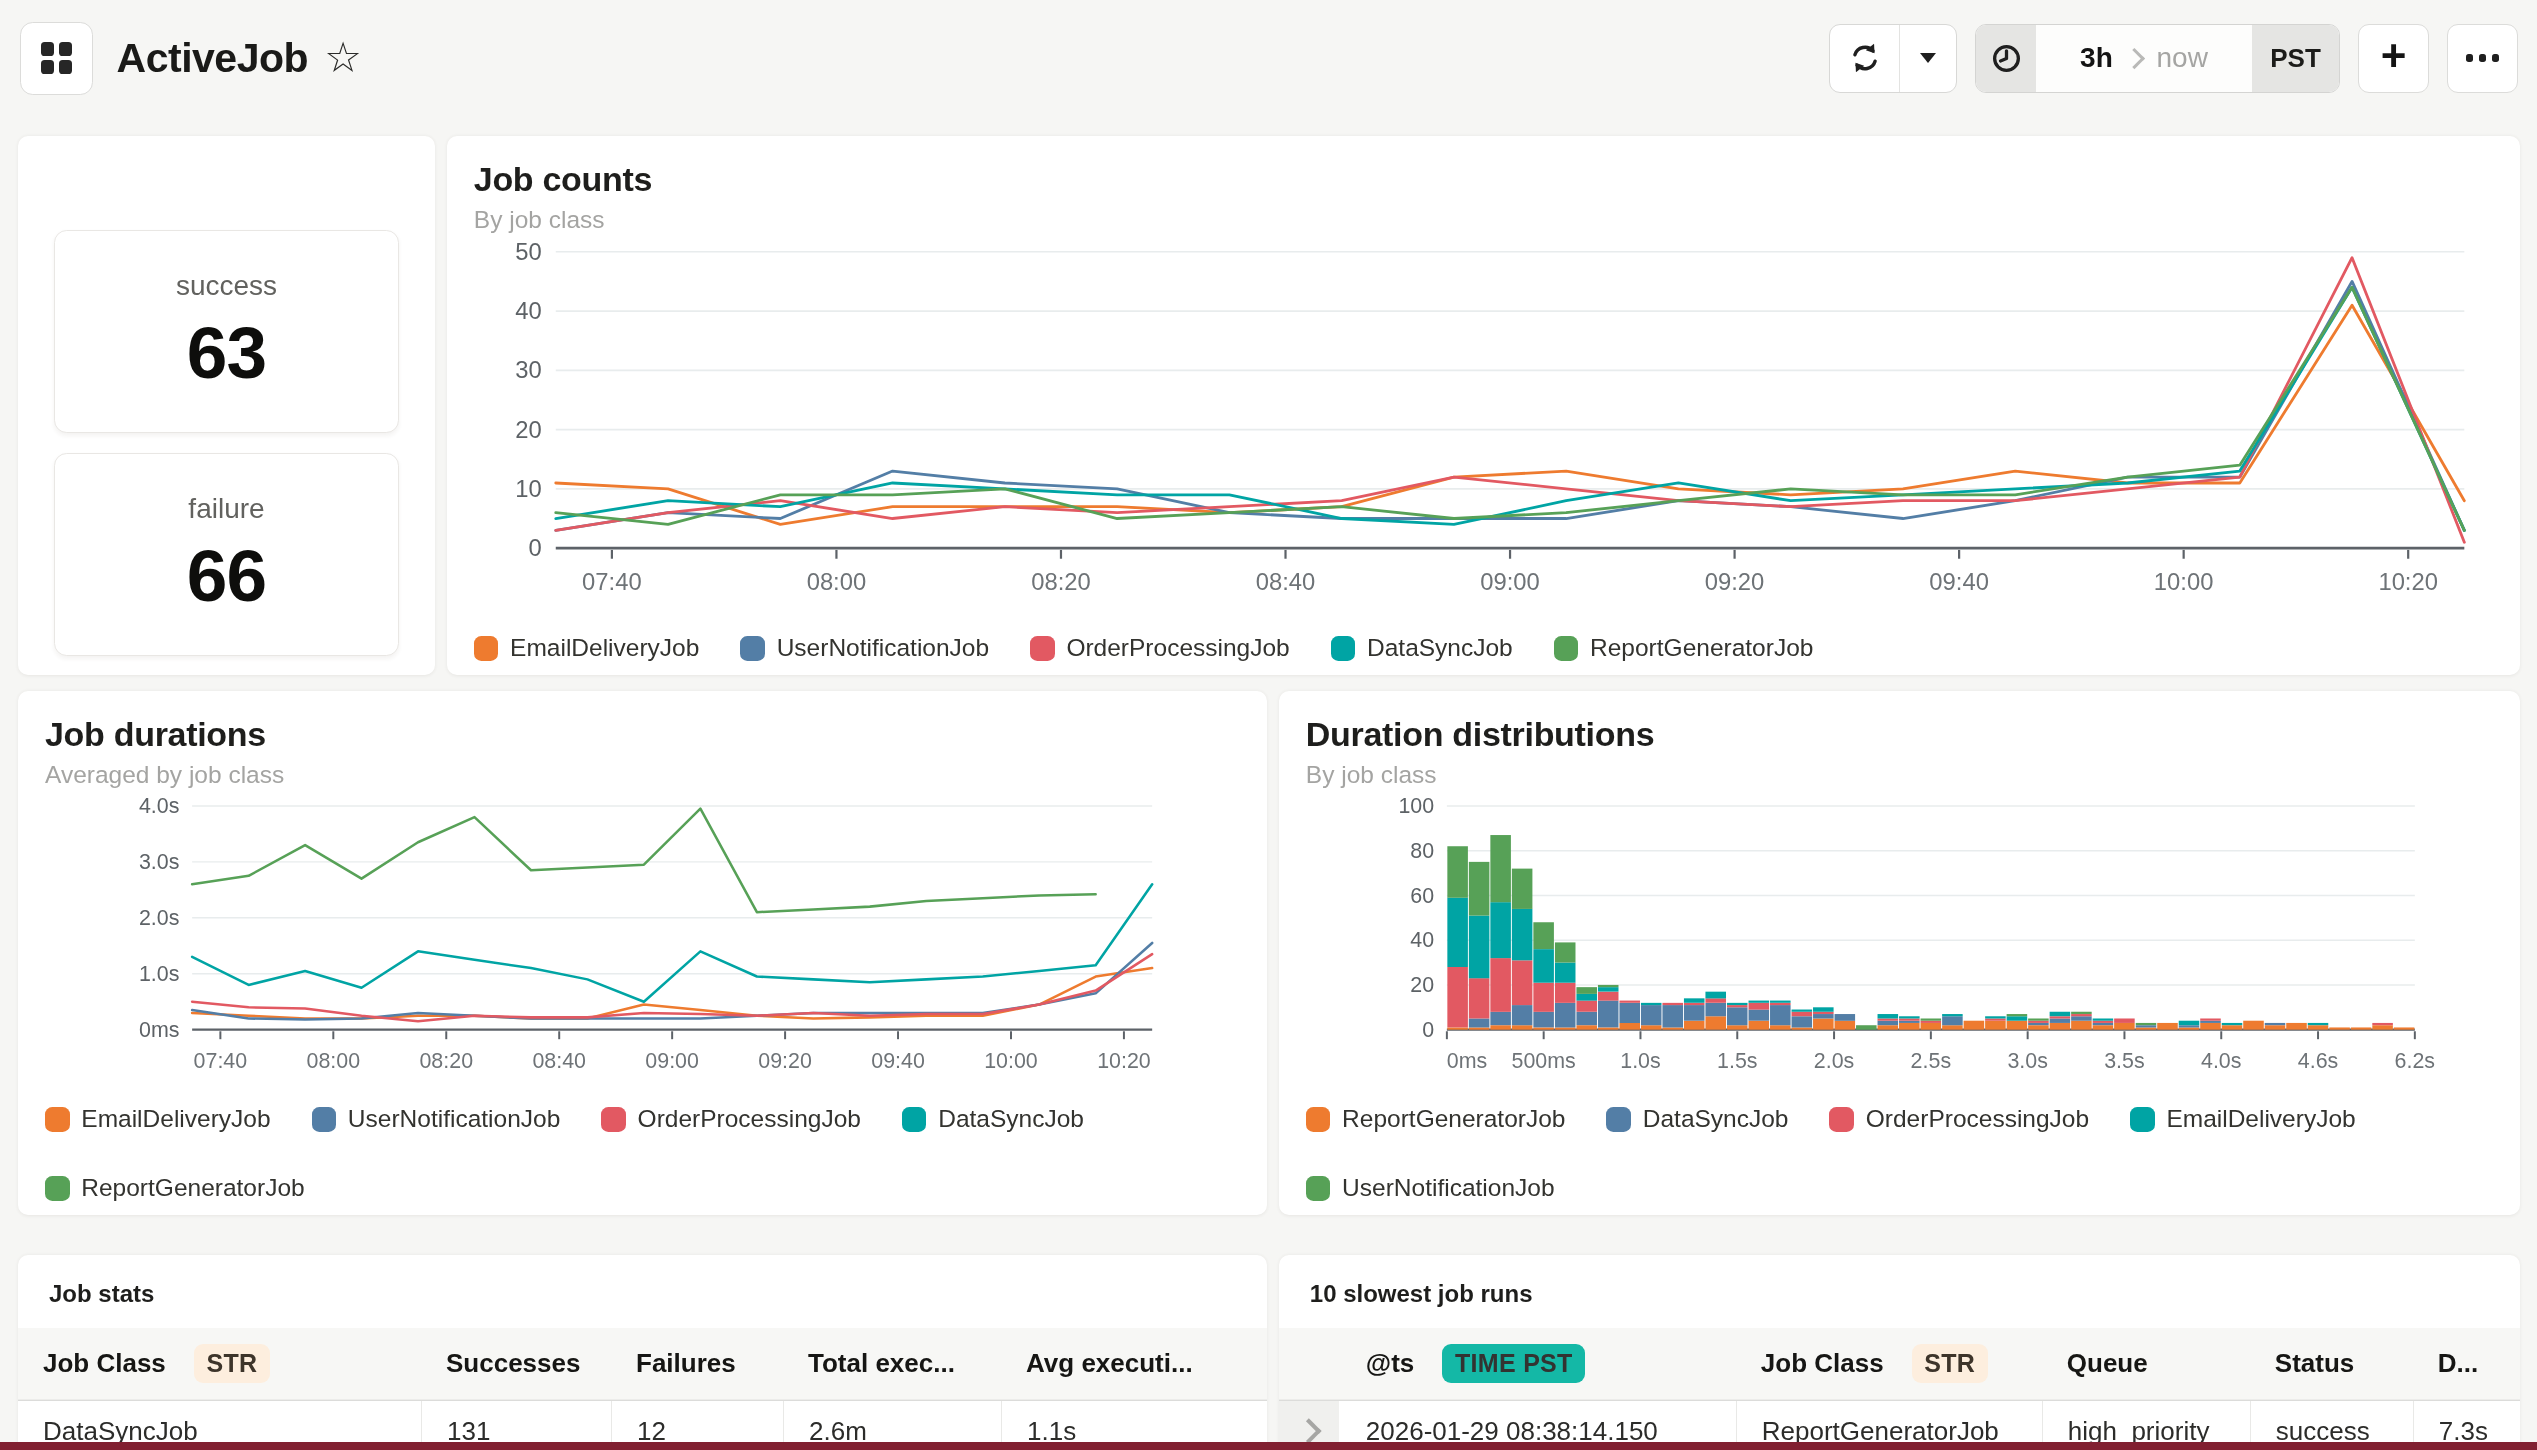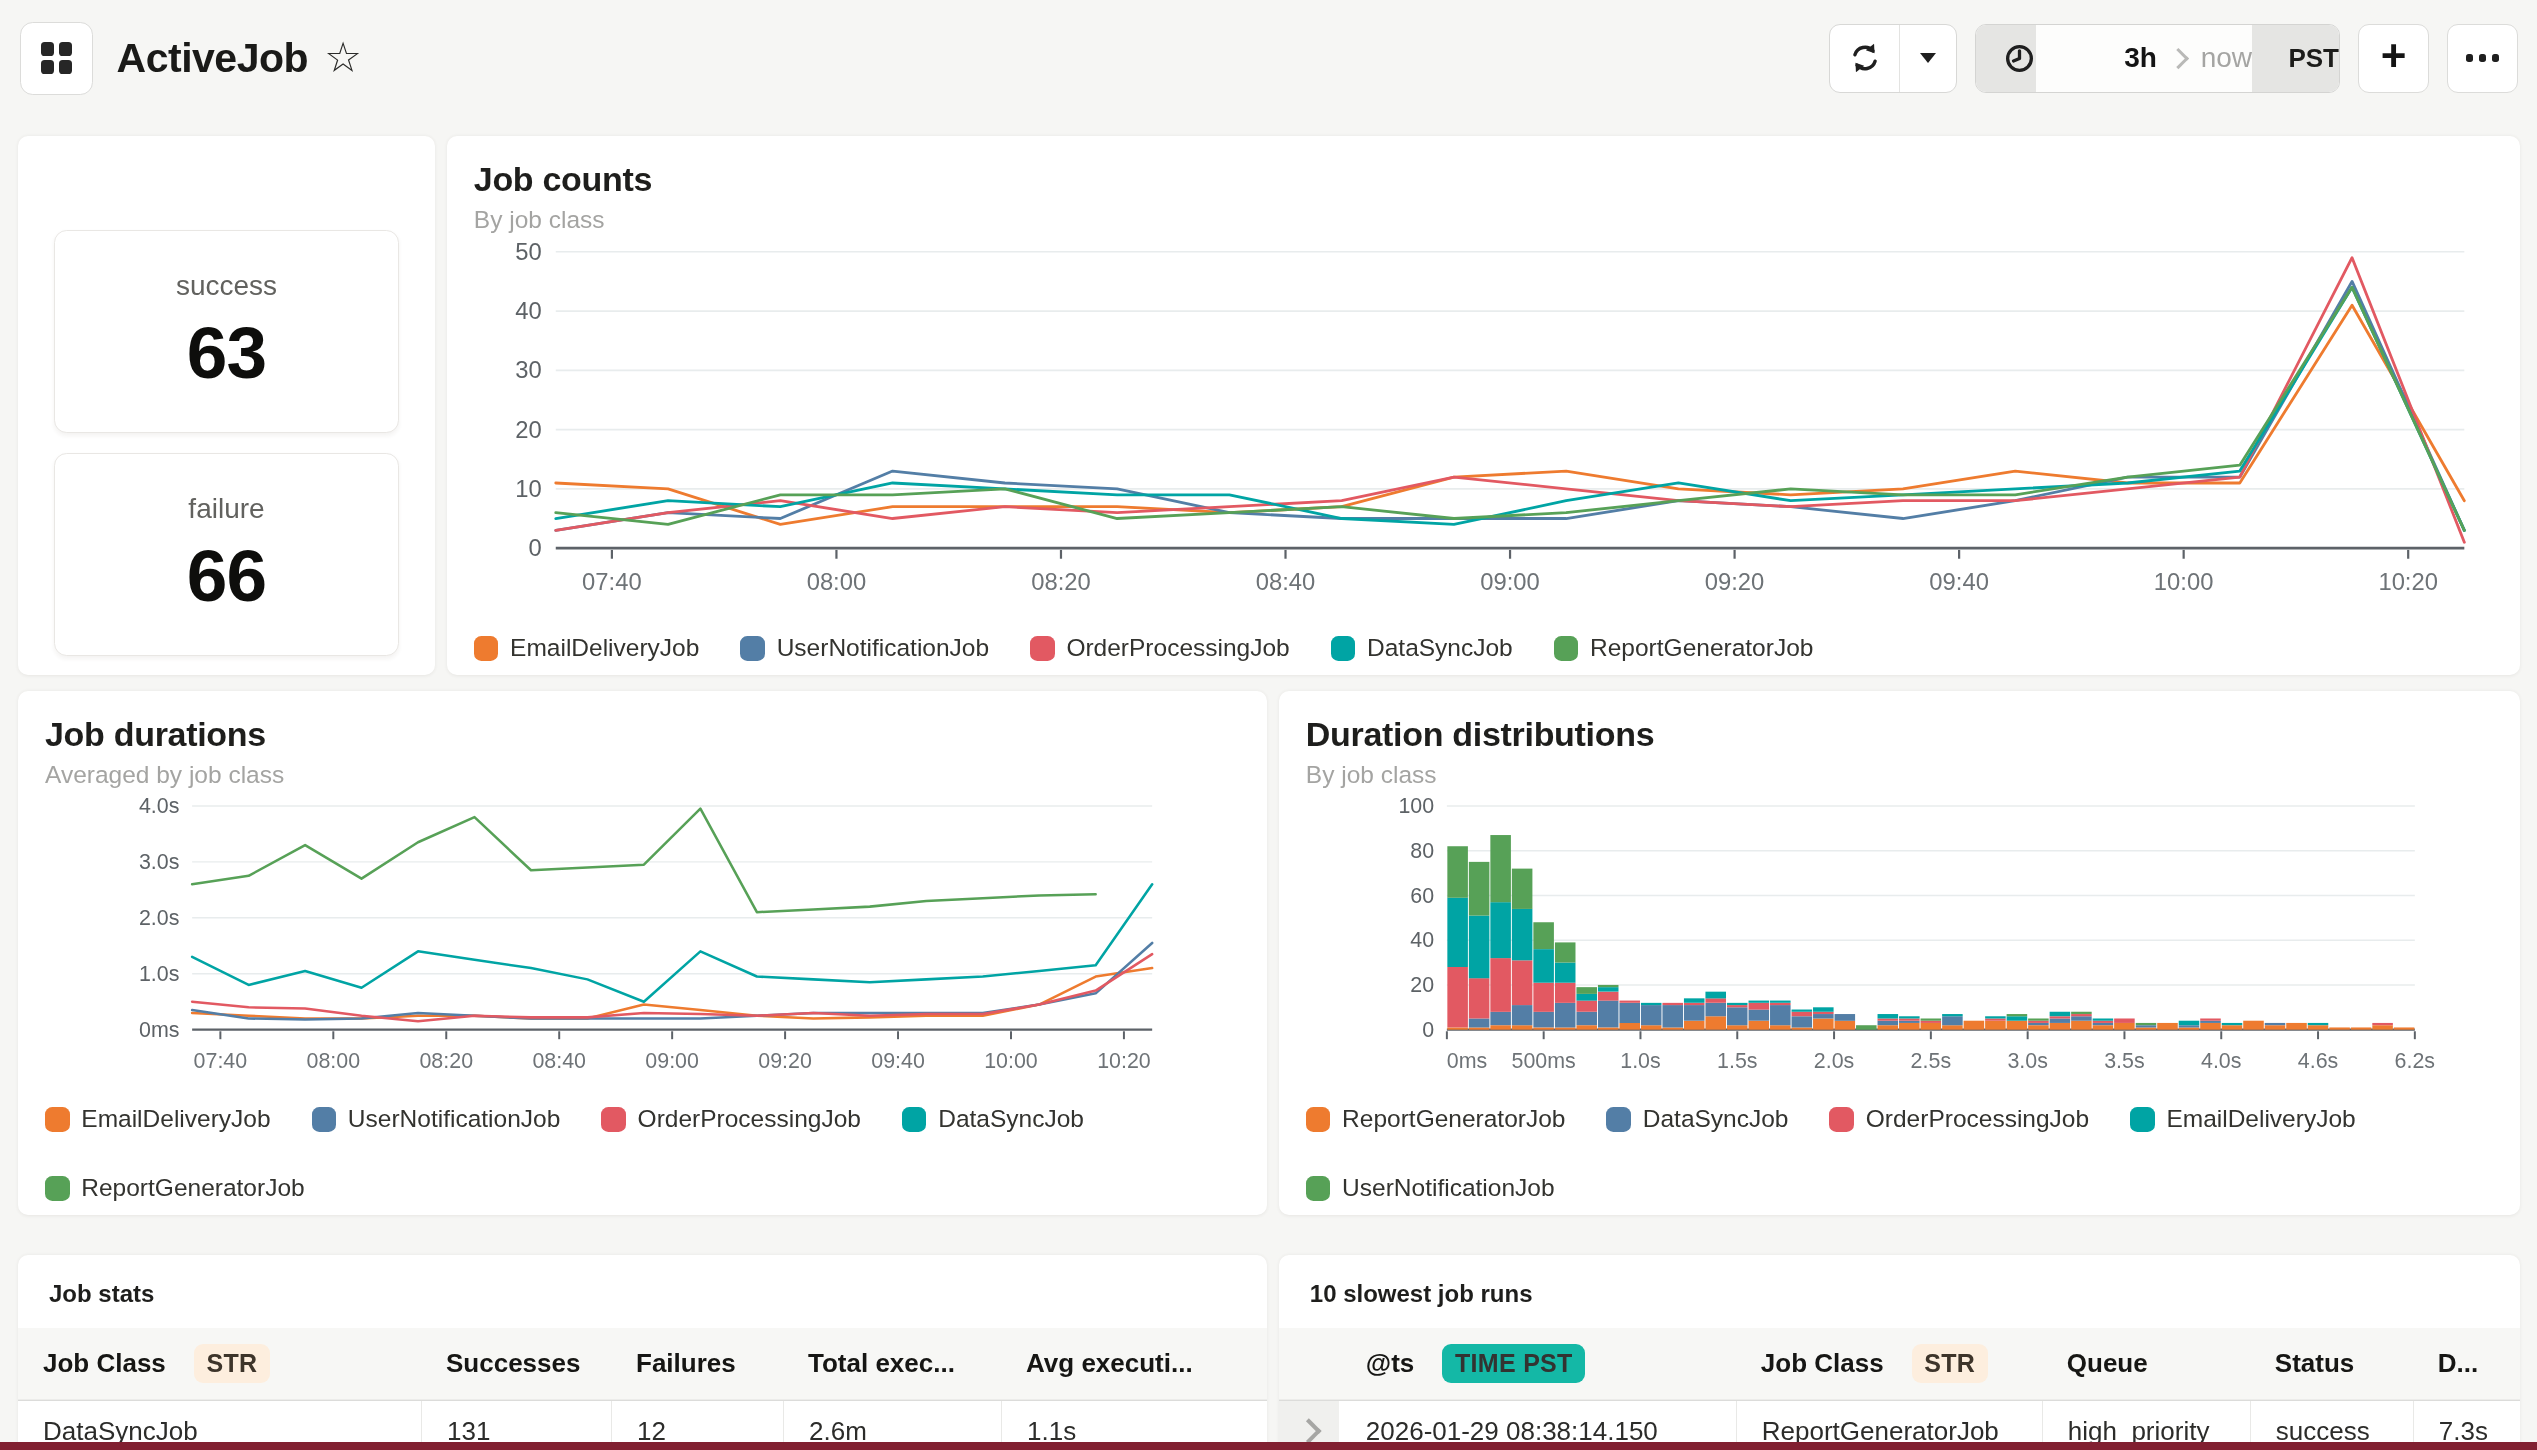--- a/index.html
+++ b/index.html
@@ -15,21 +15,21 @@
   .app-title{font-size:41px;font-weight:800;color:#1a1a18;margin-left:23.6px;letter-spacing:-0.5px;}
   .star{font-size:42px;color:#2b2b29;margin-left:16.3px;line-height:1;}
   .tb-right{display:flex;align-items:center;gap:18px;}
   .btn-group{display:flex;height:69px;background:#fff;border:1.8px solid #d8d8d6;border-radius:11px;overflow:hidden;box-sizing:border-box;}
   .btn-group .seg{display:flex;align-items:center;justify-content:center;}
   .seg.divided{border-left:1.8px solid #e3e3e1;}
   .refresh-seg{width:69px;}
   .caret-seg{width:56px;}
   .caret-down{width:0;height:0;border-left:8.2px solid transparent;border-right:8.2px solid transparent;border-top:10px solid #1f1f1f;}
   .time-group{display:flex;height:69px;border:1.8px solid #d4d4d2;border-radius:11px;overflow:hidden;background:#fff;box-sizing:border-box;}
-  .time-group .seg{display:flex;align-items:center;justify-content:flex-end;}
+  .time-group .seg{display:flex;align-items:center;justify-content:center;}
   .seg-gray{background:#e5e5e3;}
   .clock-seg{width:60px;}
   .range-seg{width:216px;gap:14.5px;background:#fdfdfc;}
   .range-label{font-size:28px;font-weight:600;color:#141414;}
   .range-to{font-size:28px;color:#a5a5a3;}
   .chev{width:11.8px;height:11.8px;border-top:3.6px solid #b9b9b7;border-right:3.6px solid #b9b9b7;transform:rotate(45deg);display:inline-block;}
   .tz-seg{width:87px;font-size:26px;font-weight:700;color:#1c1c1a;background:#e5e5e3;}
   .sq-btn{width:71px;height:69px;border-radius:11px;}
   .plus-glyph{font-size:44px;font-weight:600;color:#141414;line-height:1;margin-top:-3.6px;}
   .dots{display:flex;gap:5.4px;}

